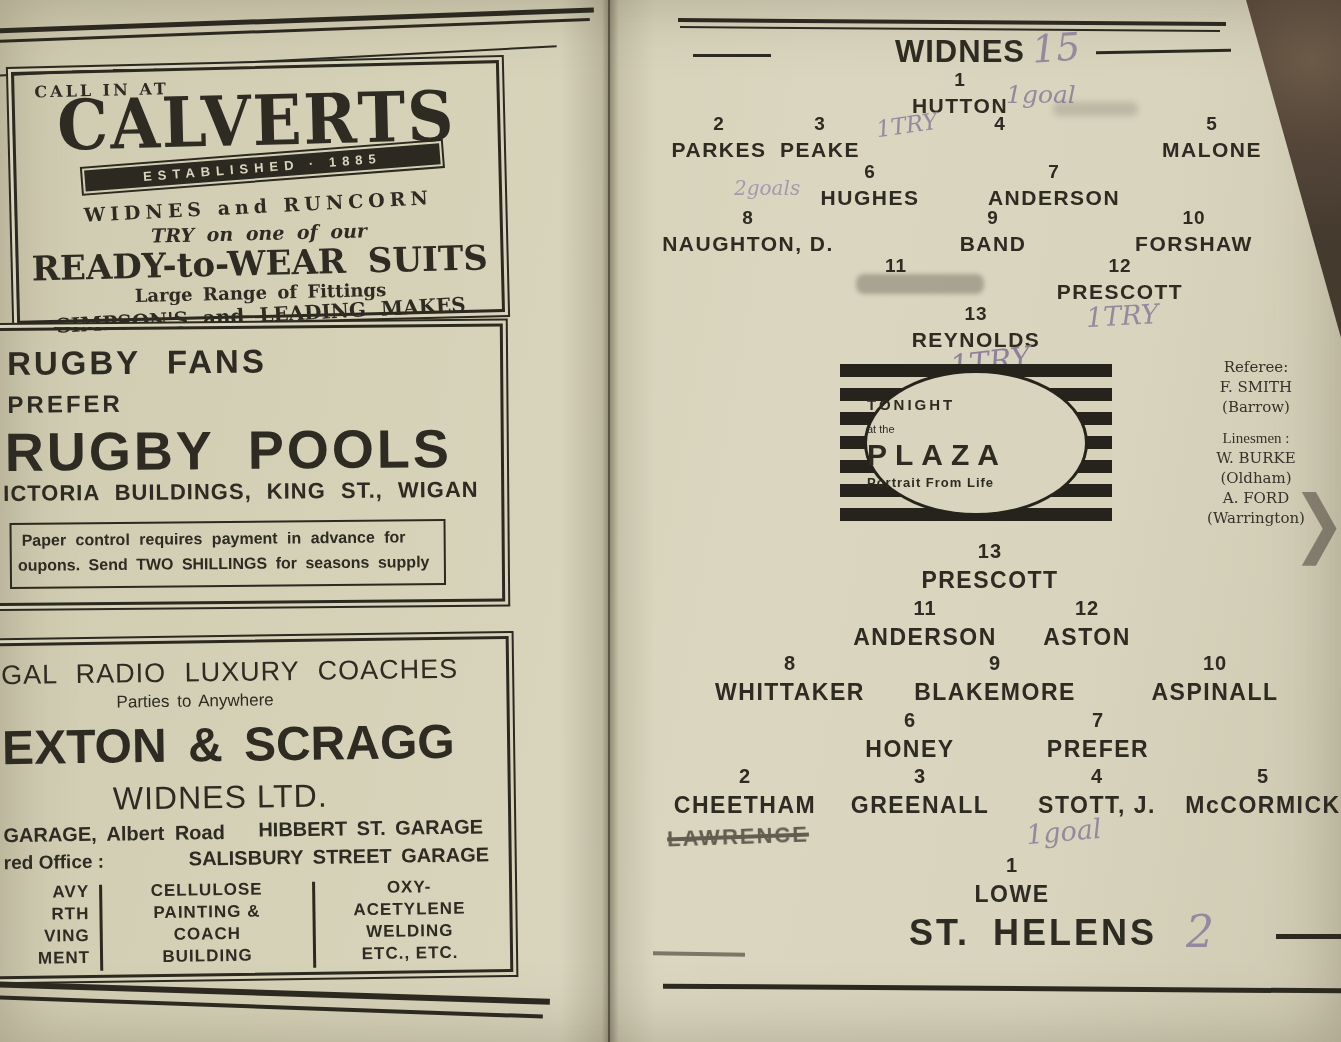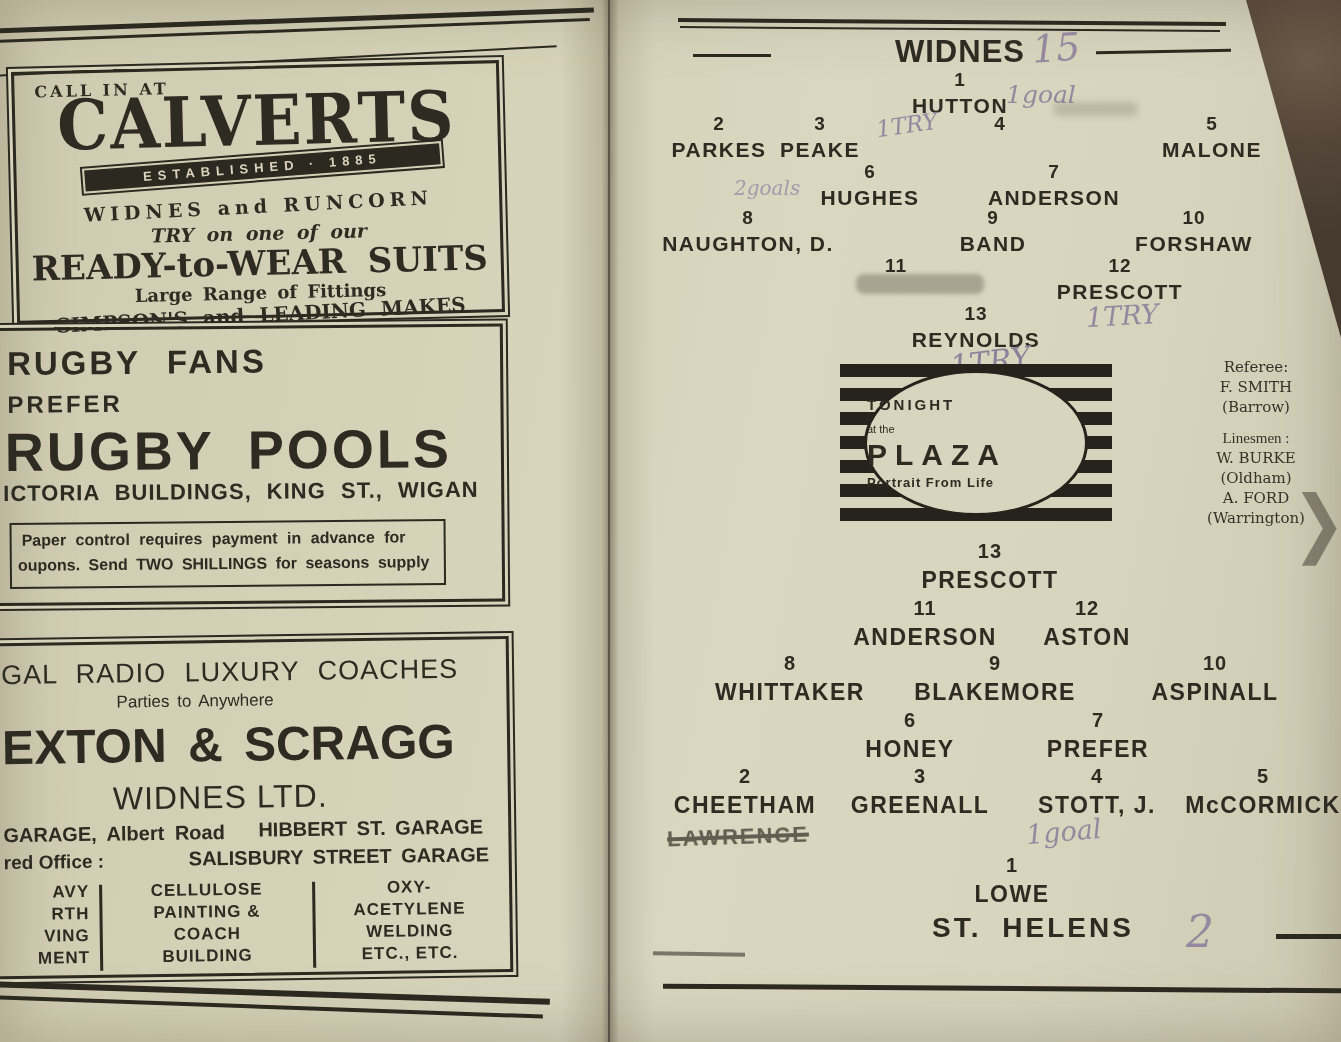--- a/index.html
+++ b/index.html
@@ -309,21 +309,21 @@
       <div class="hand" style="left:418px;top:802px;font-size:27px;transform:rotate(-5deg);">1goal</div>
       <div class="pcell st" style="left:655px;top:751px;">
         <span class="pnum">5</span>
         <span class="pname">McCORMICK</span>
       </div>
       <div class="pcell st" style="left:404px;top:840px;">
         <span class="pnum">1</span>
         <span class="pname">LOWE</span>
       </div>
 
-      <div class="team-title" style="left:425px;top:898px;font-size:28px;letter-spacing:3px;word-spacing:10px;text-align:right;">ST. HELENS</div>
+      <div class="team-title" style="left:425px;top:898px;font-size:36px;letter-spacing:3px;word-spacing:10px;text-align:right;">ST. HELENS</div>
       <div class="hand" style="left:578px;top:892px;font-size:44px;">2</div>
       <div class="rule" style="left:45px;top:938px;width:92px;height:4px;opacity:.55;transform:rotate(1deg);"></div>
       <div class="rule" style="left:668px;top:920px;width:65px;height:5px;"></div>
 
       <div class="rule" style="left:55px;top:972px;width:680px;height:5px;transform:rotate(.4deg);"></div>
     </div>
   </div>
 
   <div class="next-arrow">❯</div>
 </div>

